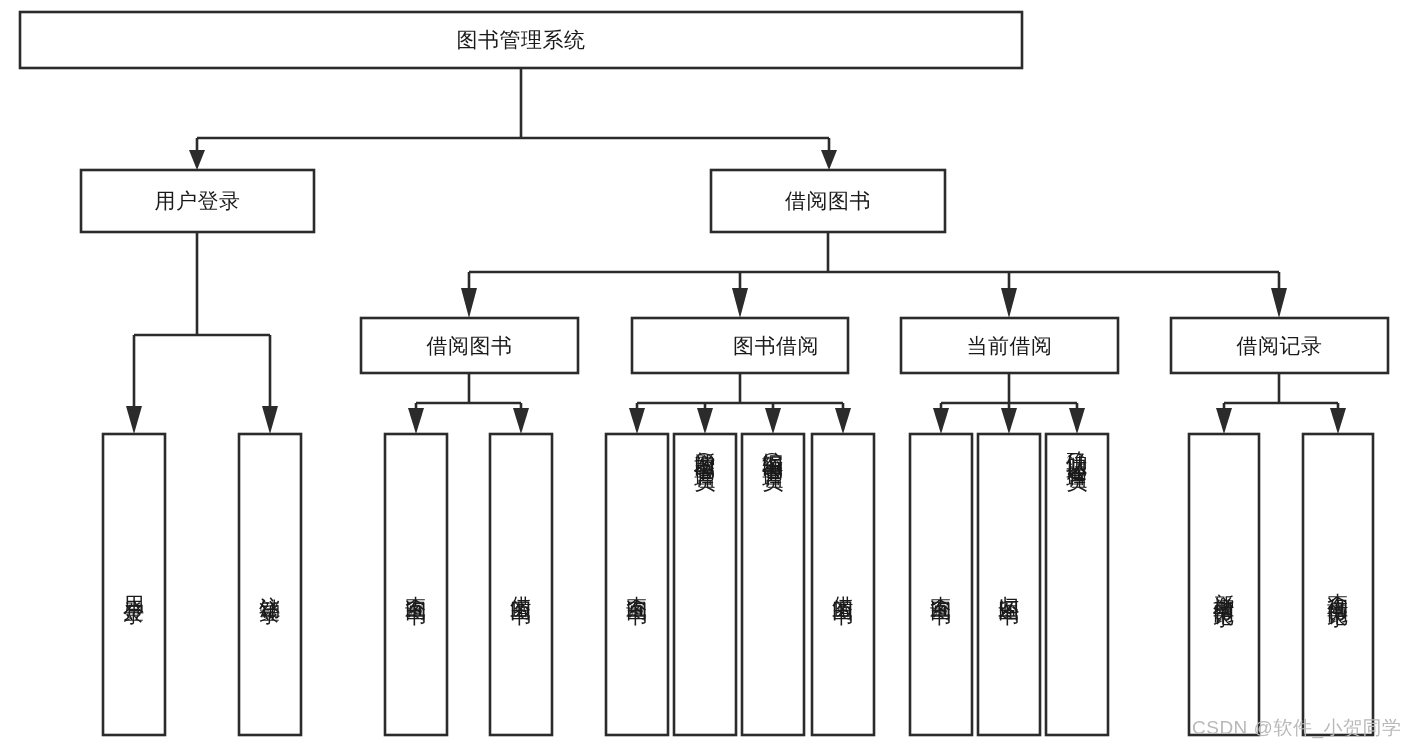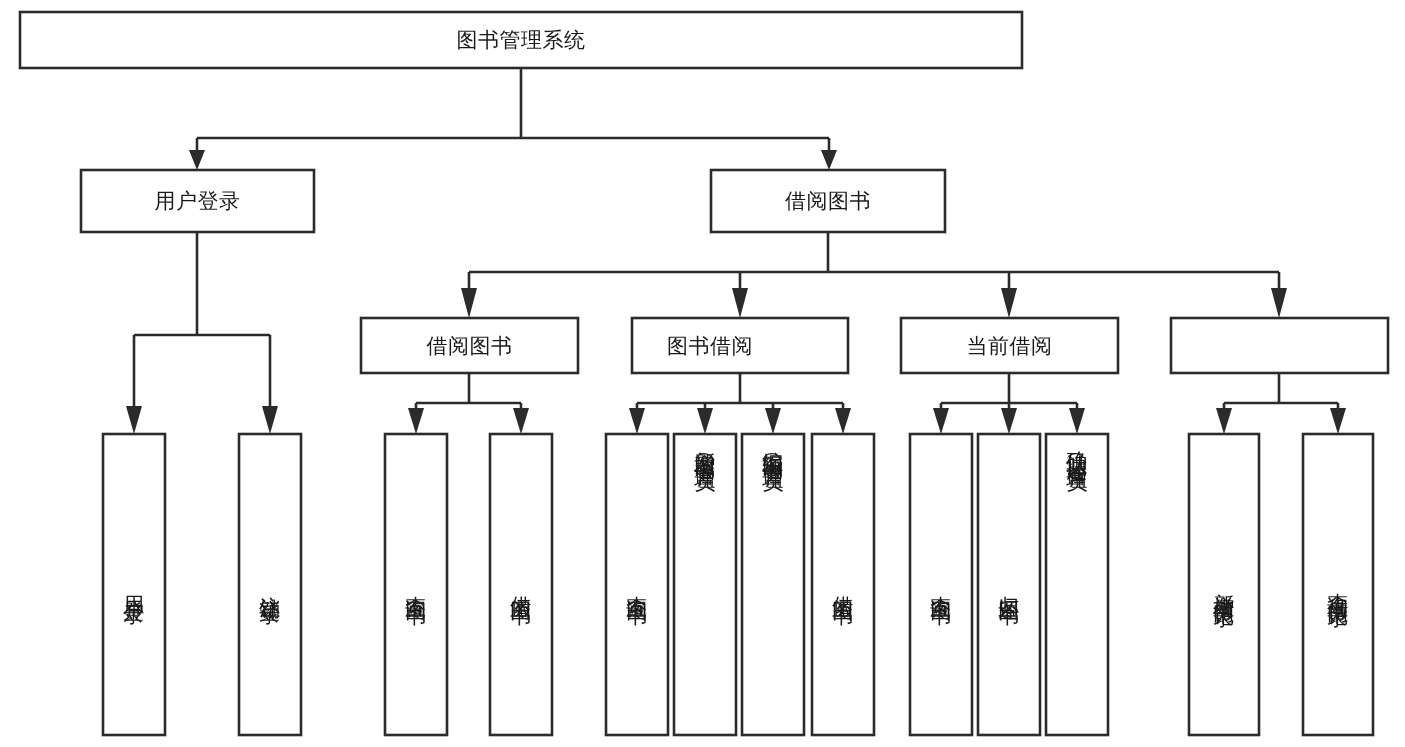--- a/index.html
+++ b/index.html
@@ -177,26 +177,29 @@
   <div class="node-label-h" style="left:81px; top:170px; width:233px; height:62px;">
     <span>用户登录</span>
   </div>
   <div class="node-label-h" style="left:711px; top:170px; width:234px; height:62px;">
     <span>借阅图书</span>
   </div>
 
   <div class="node-label-h" style="left:361px; top:318px; width:217px; height:55px;">
     <span>借阅图书</span>
   </div>
-  <div class="node-label-h" style="left:602px; top:318px; width:216px; height:55px;">
+  <div class="node-label-h" style="left:668px; top:318px; width:216px; height:55px;">
     <span>图书借阅</span>
   </div>
   <div class="node-label-h" style="left:901px; top:318px; width:217px; height:55px;text-align:center;">
     <span>当前借阅</span>
   </div>
+  <div class="node-label-h" style="left:1171px; top:318px; width:217px; height:55px;">
+    <span>借阅记录</span>
+  </div>
 
   <div class="node-label-v" style="left:103px; top:434px; width:62px; height:301px;">
     <span class="vtext">用户登录</span>
   </div>
   <div class="node-label-v" style="left:239px; top:434px; width:62px; height:301px;">
     <span class="vtext">注销登录</span>
   </div>
 
   <div class="node-label-v" style="left:385px; top:434px; width:62px; height:301px;">
     <span class="vtext">查询图书</span>
@@ -228,14 +231,15 @@
     <span class="vtext">确认归还（管理员）</span>
   </div>
 
   <div class="node-label-v" style="left:1189px; top:434px; width:70px; height:301px;">
     <span class="vtext">新增借阅记录</span>
   </div>
   <div class="node-label-v" style="left:1303px; top:434px; width:70px; height:301px;">
     <span class="vtext">查询借阅记录</span>
   </div>
 
+  <div class="watermark" style="left:1192px; top:715px;">CSDN @软件_小贺同学</div>
 
 </div>
 
 </body></html>

